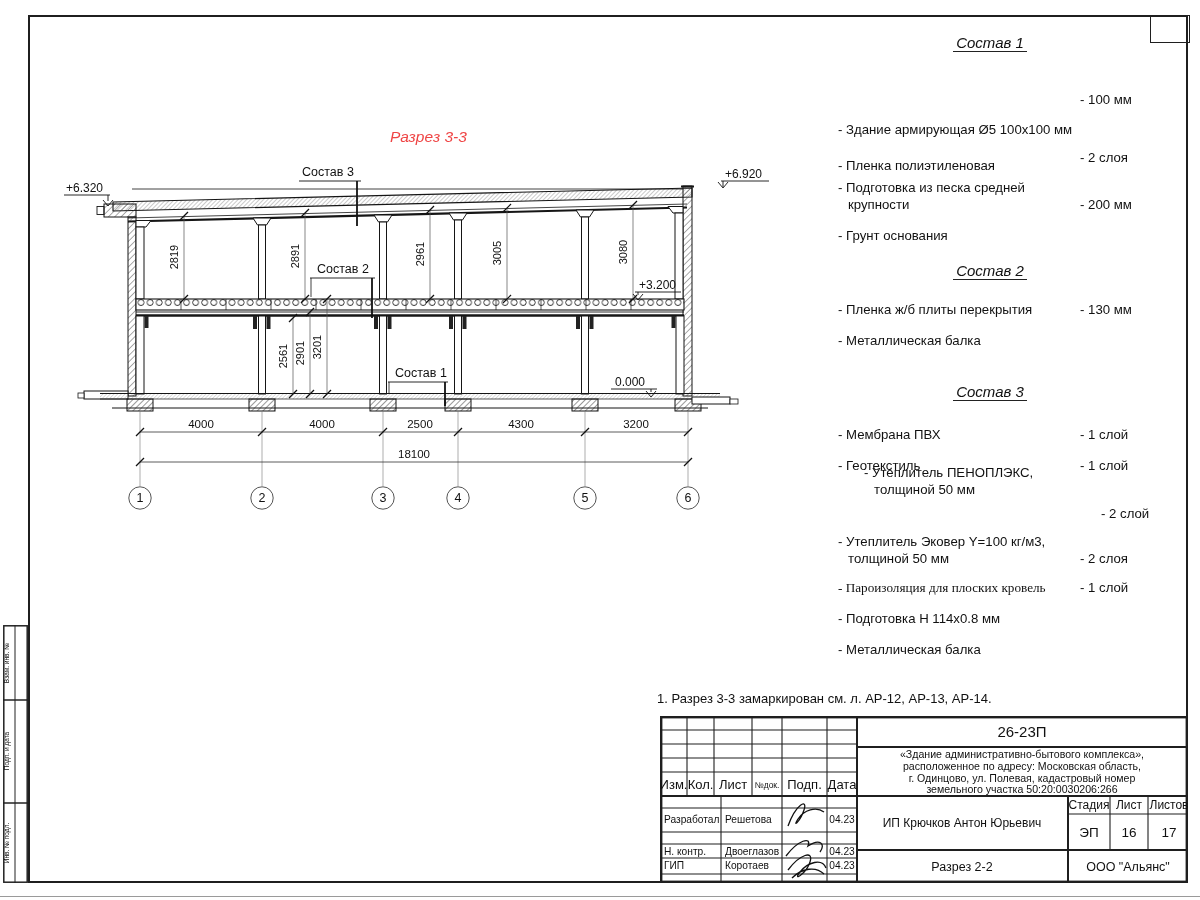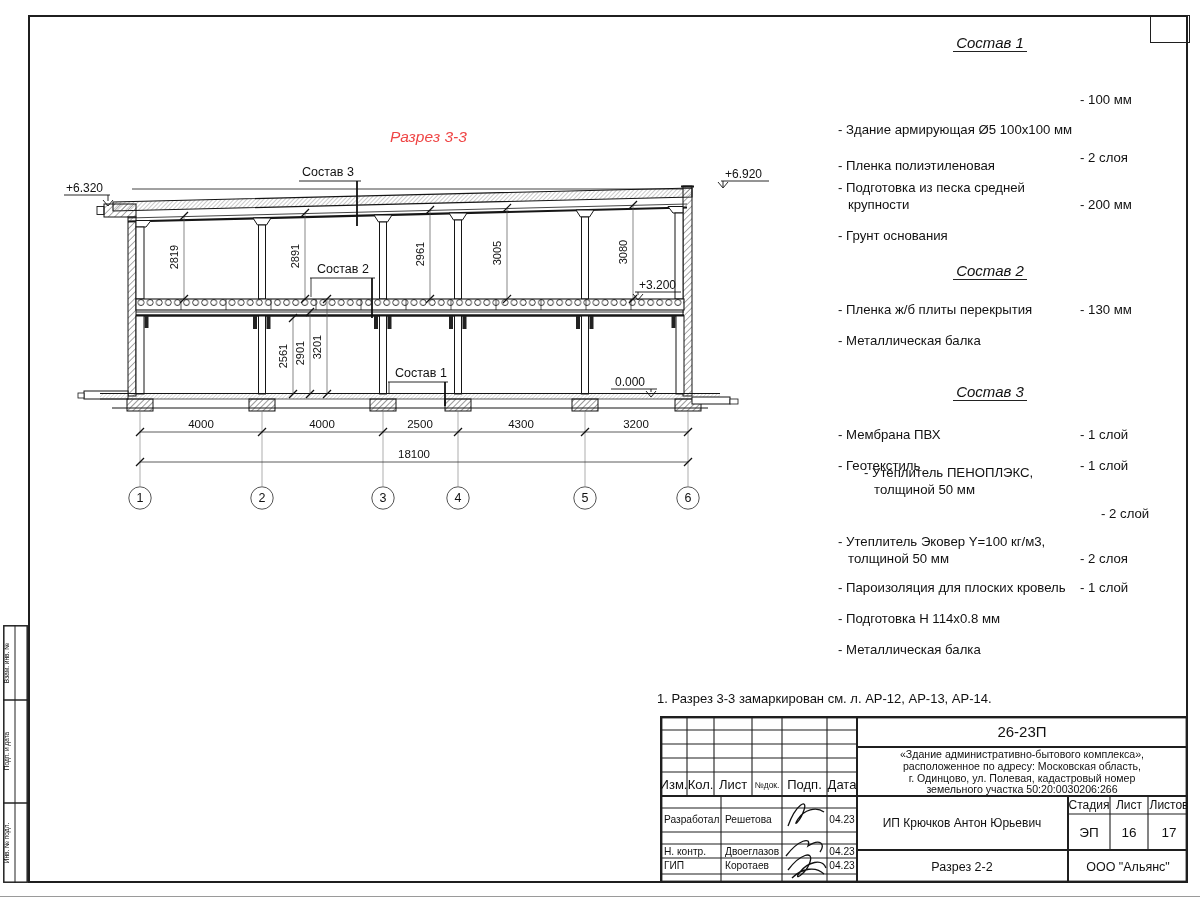--- a/index.html
+++ b/index.html
@@ -290,21 +290,21 @@
   <div class="abs li" style="left:838px;top:464px;margin-left:26px;">
     <div>- Утеплитель ПЕНОПЛЭКС,</div>
     <div style="padding-left:10px;">толщиной 50 мм</div>
   </div>
   <div class="abs li" style="left:1080px;top:505px;margin-left:21px;">- 2 слой</div>
   <div class="abs li" style="left:838px;top:533px;">
     <div>- Утеплитель Эковер Y=100 кг/м3,</div>
     <div style="padding-left:10px;">толщиной 50 мм</div>
   </div>
   <div class="abs li" style="left:1080px;top:550px;">- 2 слоя</div>
-  <div class="abs li" style="left:838px;top:579px;">- Пароизоляция для плоских кровель</div>
+  <div class="abs li" style="left:838px;top:579px;font-family:Liberation Serif, serif;">- Пароизоляция для плоских кровель</div>
   <div class="abs li" style="left:1080px;top:579px;">- 1 слой</div>
   <div class="abs li" style="left:838px;top:610px;">- Подготовка Н 114x0.8 мм</div>
   <div class="abs li" style="left:838px;top:641px;">- Металлическая балка</div>
 
   <div class="abs note" style="left:657px;top:691px;">1. Разрез 3-3 замаркирован см. л. АР-12, АР-13, АР-14.</div>
 
   <svg class="abs" style="left:3px;top:625px;" width="25" height="258" viewBox="0 0 25 258">
     <rect x="0.8" y="0.8" width="23.4" height="256.4" fill="#fff" stroke="#222" stroke-width="1.5"></rect>
     <line x1="12" y1="0" x2="12" y2="258" stroke="#222" stroke-width="1"></line>
     <line x1="0" y1="75" x2="25" y2="75" stroke="#222" stroke-width="1.5"></line>

